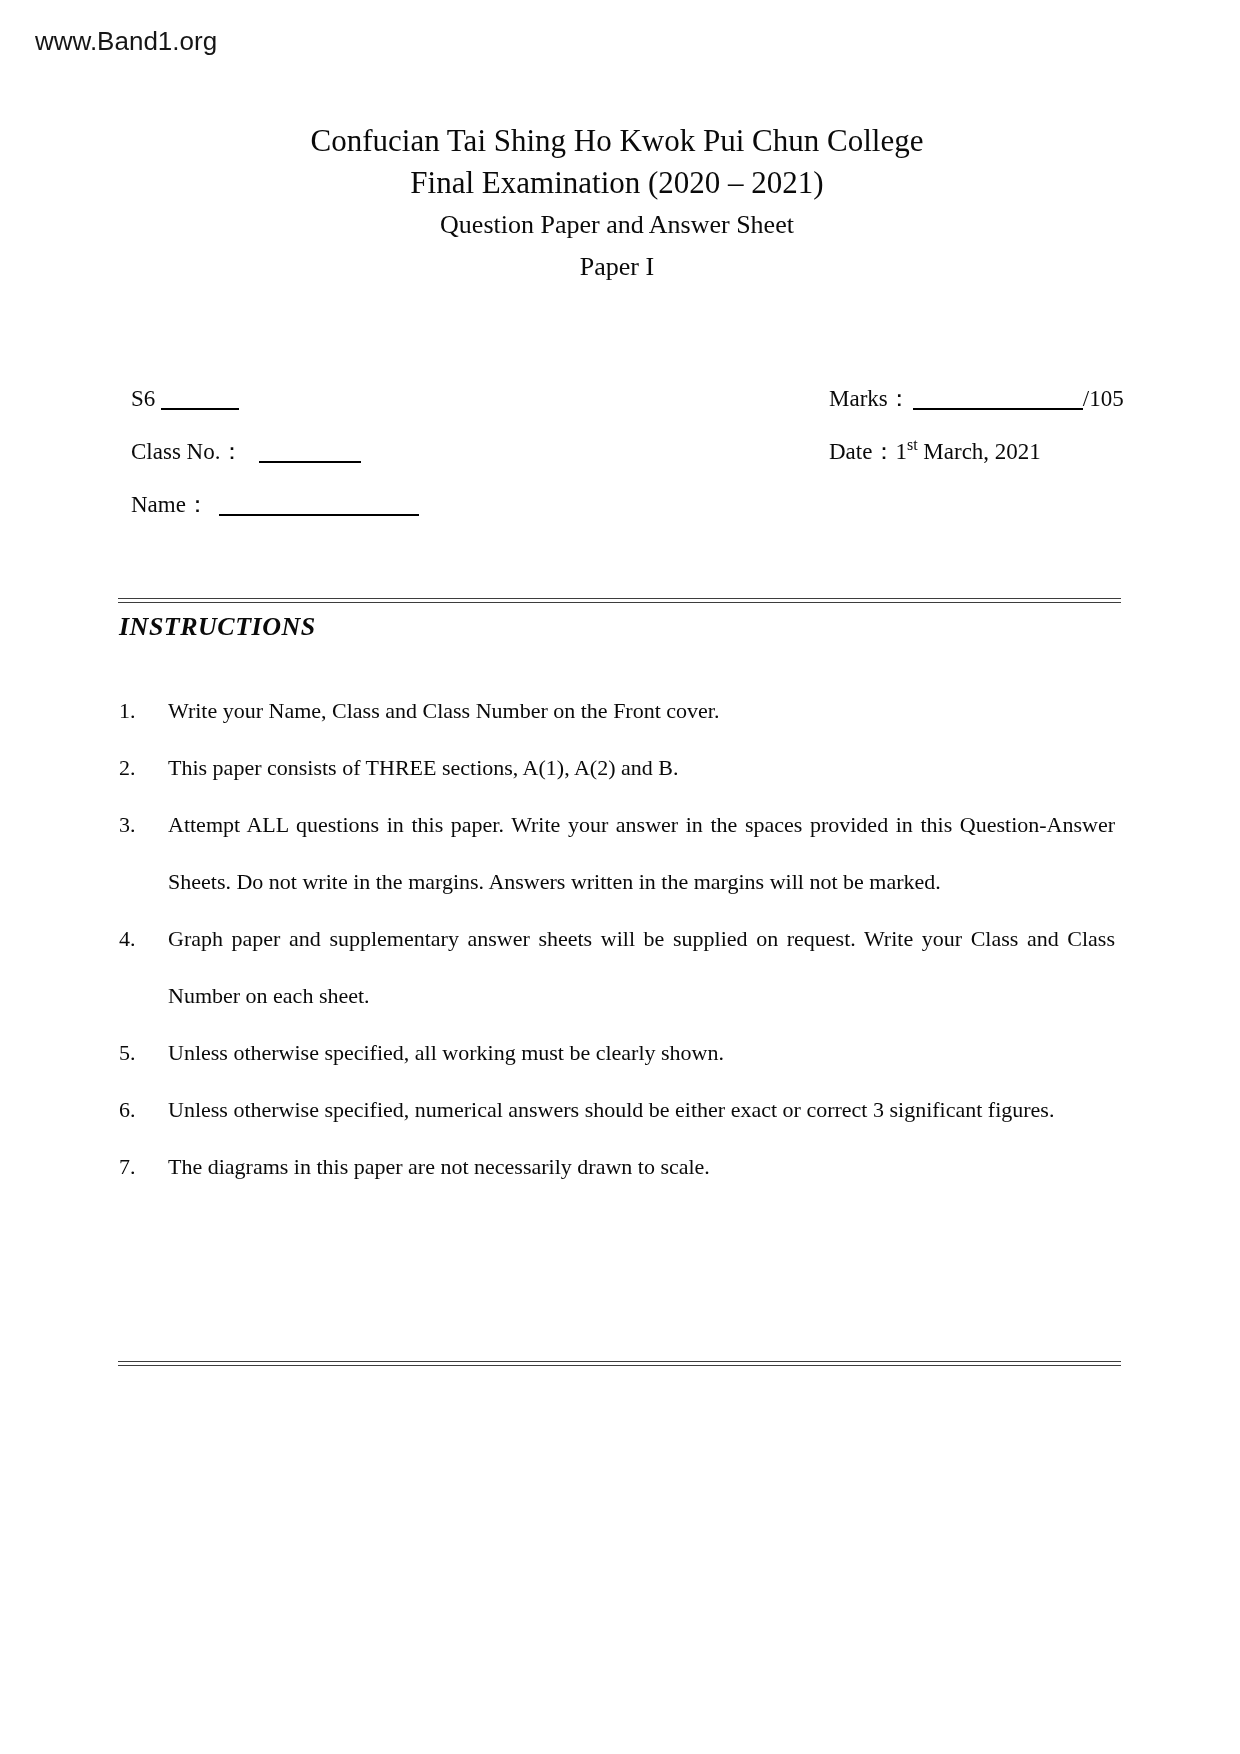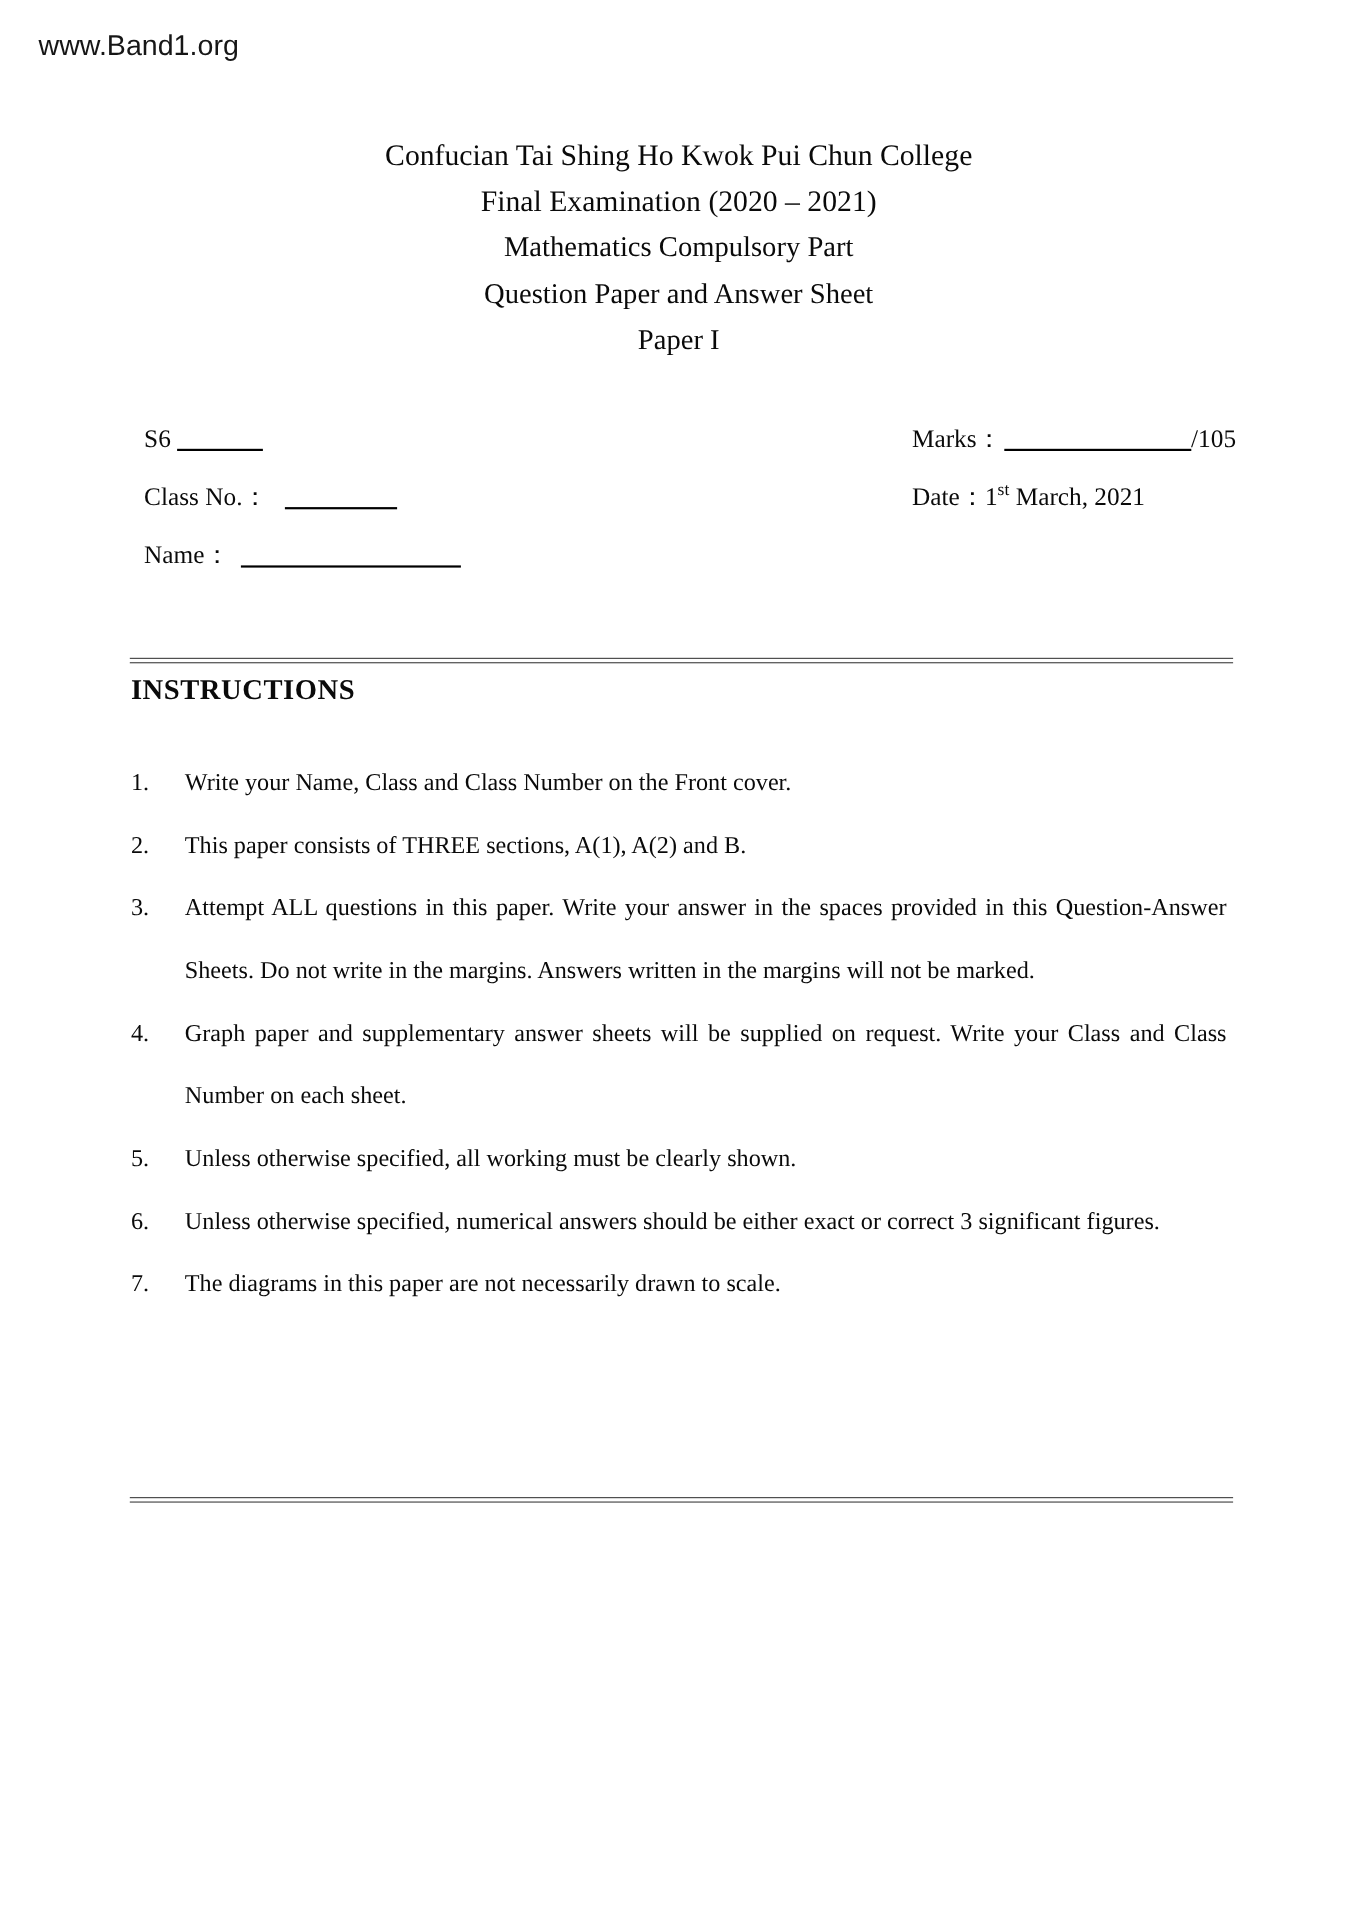--- a/index.html
+++ b/index.html
@@ -25,21 +25,21 @@
   }
 
   
   .title-block {
     position: absolute;
     top: 120px;
     left: 119px;
     width: 996px;
     text-align: center;
   }
-  .title-line-lg { font-size: 27px; line-height: 42px; }
+  .title-line-lg { font-size: 31px; line-height: 42px; }
   .title-line-sm { font-size: 26px; line-height: 42px; }
 
   
   .info-form {
     position: absolute;
     top: 372px;
     left: 119px;
     width: 1000px;
     font-size: 23px;
     margin-left: 12px;
@@ -71,20 +71,21 @@
   .rule-bottom { top: 1361px; }
 
   
   .instructions-heading {
     position: absolute;
     left: 119px;
     top: 612px;
     font-size: 26px;
     font-weight: bold;
     letter-spacing: 0.5px;
+    font-style: italic;
   }
   .inst-list {
     position: absolute;
     left: 119px;
     top: 682px;
     width: 996px;
     font-size: 22px;
   }
   .inst-item { display: flex; align-items: flex-start; }
   .inst-num {
@@ -100,21 +101,20 @@
 </head>
 <body>
 
 <div class="page">
 
   <div class="watermark">www.Band1.org</div>
 
   <div class="title-block">
     <div class="title-line-lg">Confucian Tai Shing Ho Kwok Pui Chun College</div>
     <div class="title-line-lg">Final Examination (2020 – 2021)</div>
-    <div class="title-line-sm">Mathematics Compulsory Part</div>
     <div class="title-line-sm">Question Paper and Answer Sheet</div>
     <div class="title-line-sm">Paper I</div>
   </div>
 
   <div class="info-form">
     <div class="form-row">
       <span>S6</span><span class="blank blank-s6"></span>
       <span class="form-right">
         <span>Marks：</span><span class="blank blank-marks"></span><span>/105</span>
       </span>

